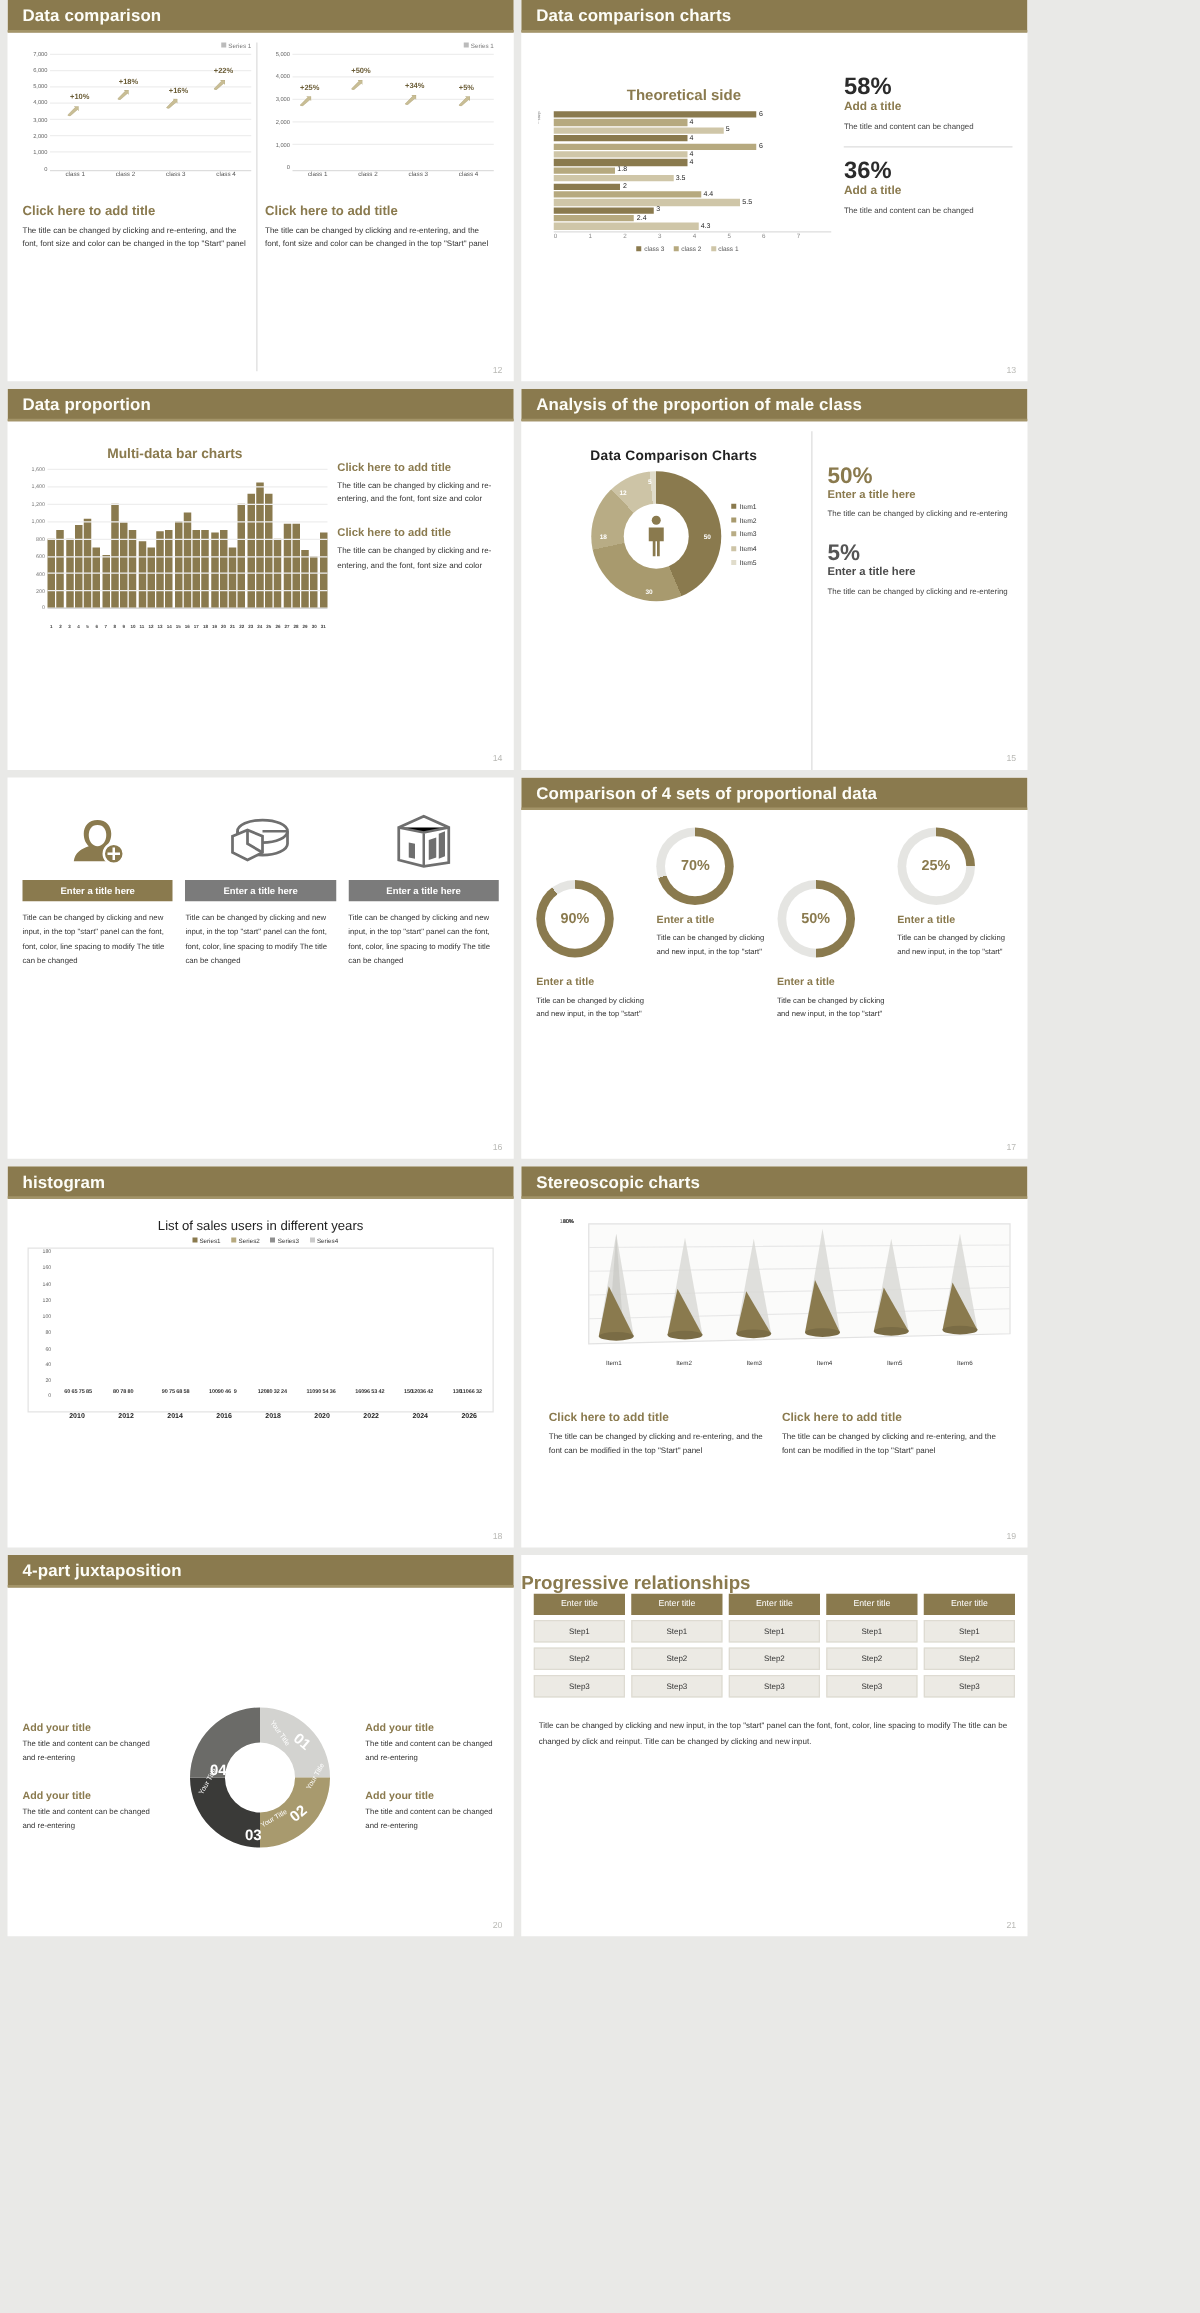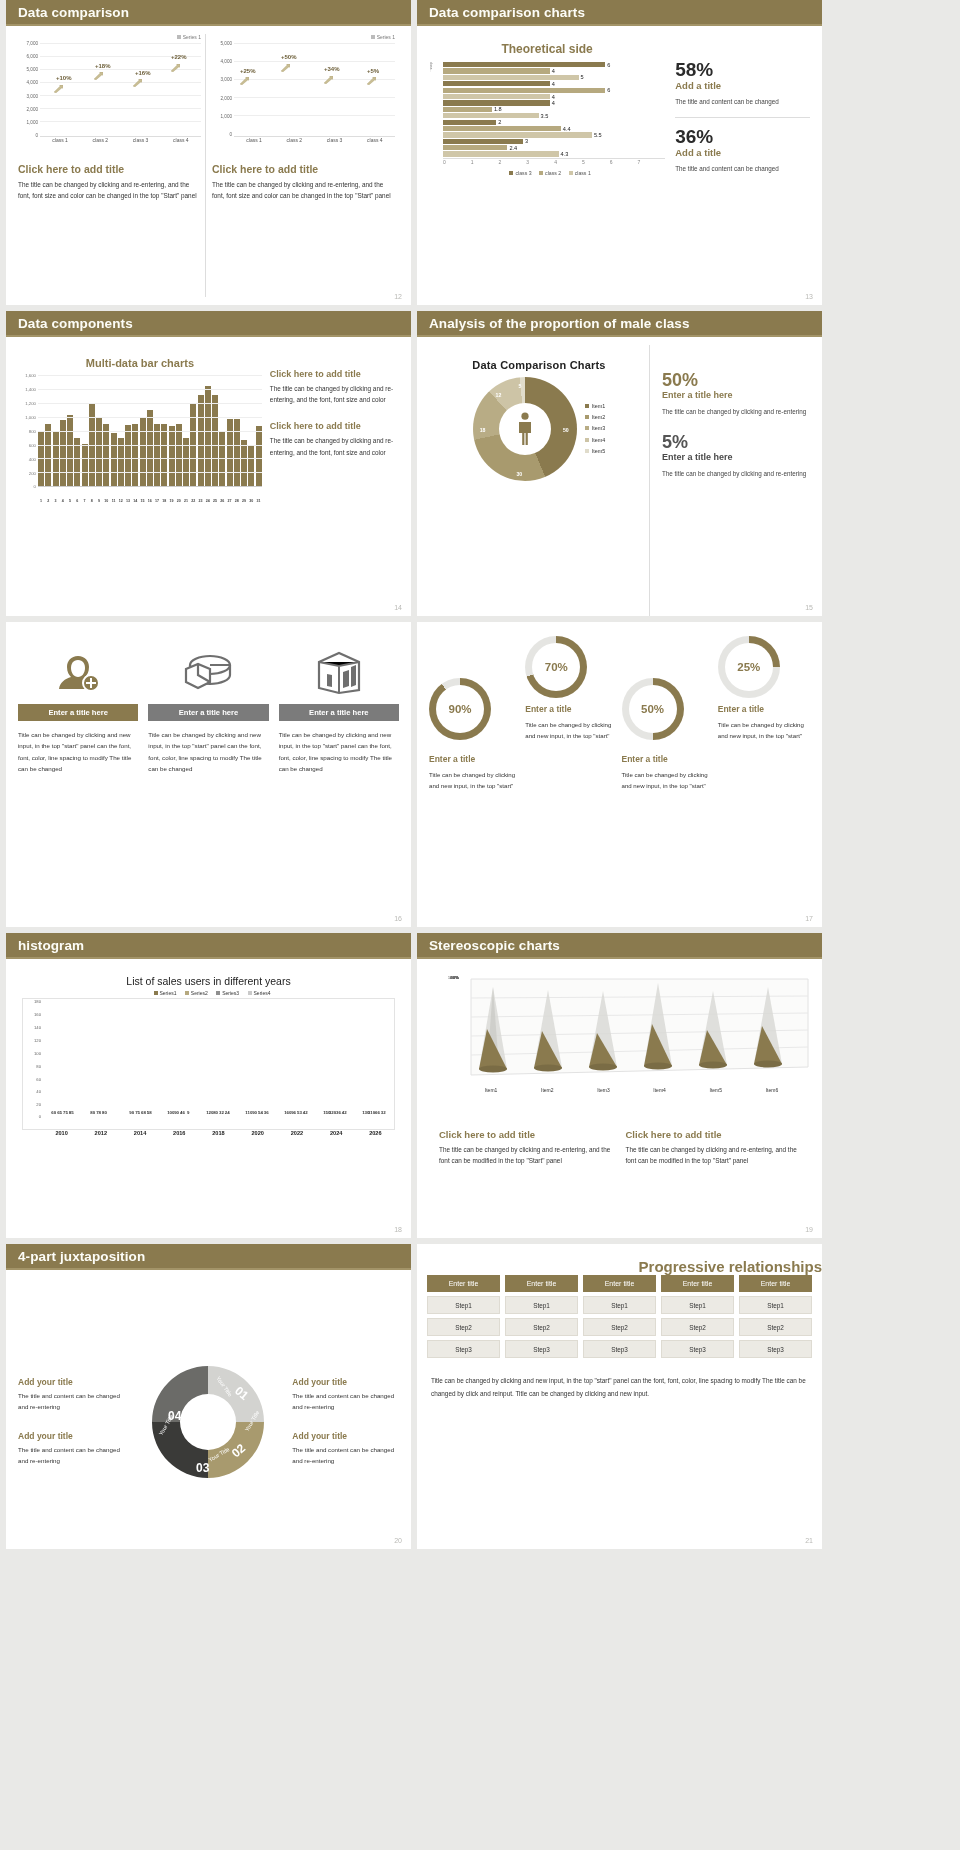--- a/index.html
+++ b/index.html
@@ -39,21 +39,21 @@
   .grp { flex:1; display:flex; align-items:flex-end; justify-content:center; gap:3px; position:relative; z-index:2;}
   .bq { width:13px; background:#d6d6d6; }
   .bg2 { width:13px; background:#8a7a4e; }
   .xlab { display:flex; padding-left:22px; }
   .xlab div { flex:1; text-align:center; font-size:5px; color:#555; }
   .pct { position:absolute; font-size:6px; font-weight:bold; color:#6b5d37; z-index:3;}
   .arrow { position:absolute; width:9px; height:8px; z-index:3; }
 
   
   .s13 { display:flex; height:100%; }
-  .s13l { width:62%; }
+  .s13l { width:62%;margin-top:27px; }
   .s13r { width:38%; padding-left:10px; padding-top:26px;}
   .theo { text-align:center; font-size:12px; font-weight:bold; color:#8a7a4e; margin:8px 0 6px;}
   .hbars { position:relative; padding-left:14px; }
   .hrow { height:5.3px; margin-bottom:1.1px; display:flex; align-items:center; }
   .hbar { height:5.3px; }
   .hval { font-size:5.6px; color:#222; margin-left:2px; }
   .hcat { position:absolute; left:0; font-size:3.2px; color:#777; writing-mode:vertical-rl;}
   .haxis { display:flex; margin-left:14px; border-top:1px solid #ddd; }
   .haxis span { flex:1; font-size:5px; color:#888; text-align:left; }
   .hleg { text-align:center; font-size:5.2px; color:#555; margin-top:5px; }
@@ -135,21 +135,21 @@
   .s19txt > div { flex:1; }
 
   
   .s20 { display:flex; height:100%; align-items:center; padding-top:6px; }
   .s20col { width:28%; }
   .s20mid { width:44%; display:flex; justify-content:center; }
   .s20t { font-size:8.5px; font-weight:bold; color:#8a7a4e; margin-bottom:3px; }
   .s20p { font-size:6.2px; color:#333; line-height:1.8; margin-bottom:18px; }
 
   
-  .prt { text-align:right; font-size:15px; font-weight:bold; color:#8a7a4e; margin:14px 0 0;}
+  .prt { text-align:left; font-size:15px; font-weight:bold; color:#8a7a4e; margin:14px 0 0;}
   .ptable { display:flex; gap:5px; padding:0 10px; }
   .pcol { flex:1; }
   .phead { background:#8a7a4e; color:#fff; font-size:7px; text-align:center; padding:5px 0; margin-bottom:4px;}
   .pcell { background:#eceae4; color:#333; font-size:6.4px; text-align:center; padding:4.5px 0; margin-bottom:4px;
            border:1px solid #dedbd2;}
   .pfoot { font-size:6.4px; color:#333; line-height:2.1; padding:12px 14px 0; }
 </style>
 </head>
 <body>
 
@@ -389,21 +389,21 @@
           <div class="addt">Add a title</div>
           <div class="sdesc">The title and content can be changed</div>
         </div>
       </div>
     </div>
     <div class="pageno">13</div>
   </div>
 
   <div class="slide">
     <div class="bar">
-      <h2>Data components</h2>
+      <h2>Data proportion</h2>
     </div>
     <div class="body s14">
       <div class="s14l">
         <div class="m14title">Multi-data bar charts</div>
         <div class="m14chart">
           <div class="m14y">
             <span style="top:1%">1,600</span>
             <span style="top:13.4%">1,400</span>
             <span style="top:25.8%">1,200</span>
             <span style="top:38.2%">1,000</span>
@@ -583,20 +583,23 @@
           </svg>
         </div>
         <div class="s16btn greybg">Enter a title here</div>
         <p class="s16p">Title can be changed by clicking and new input, in the top "start" panel can the font, font, color, line spacing to modify The title can be changed</p>
       </div>
     </div>
     <div class="pageno">16</div>
   </div>
 
   <div class="slide">
+    <div class="bar">
+      <h2>Comparison of 4 sets of proportional data</h2>
+    </div>
     <div class="body s17">
       <div class="s17c" style="padding-top:42px">
         <div class="ring" style="background:conic-gradient(#8a7a4e 0deg 324deg,#e5e5e2 324deg 360deg)">
           <div class="in"></div>
           <span class="ringtxt">90%</span>
         </div>
         <div class="s17t" style="margin-top:14px">Enter a title</div>
         <p class="s17p">Title can be changed by clicking and new input, in the top "start"</p>
       </div>
       <div class="s17c">

